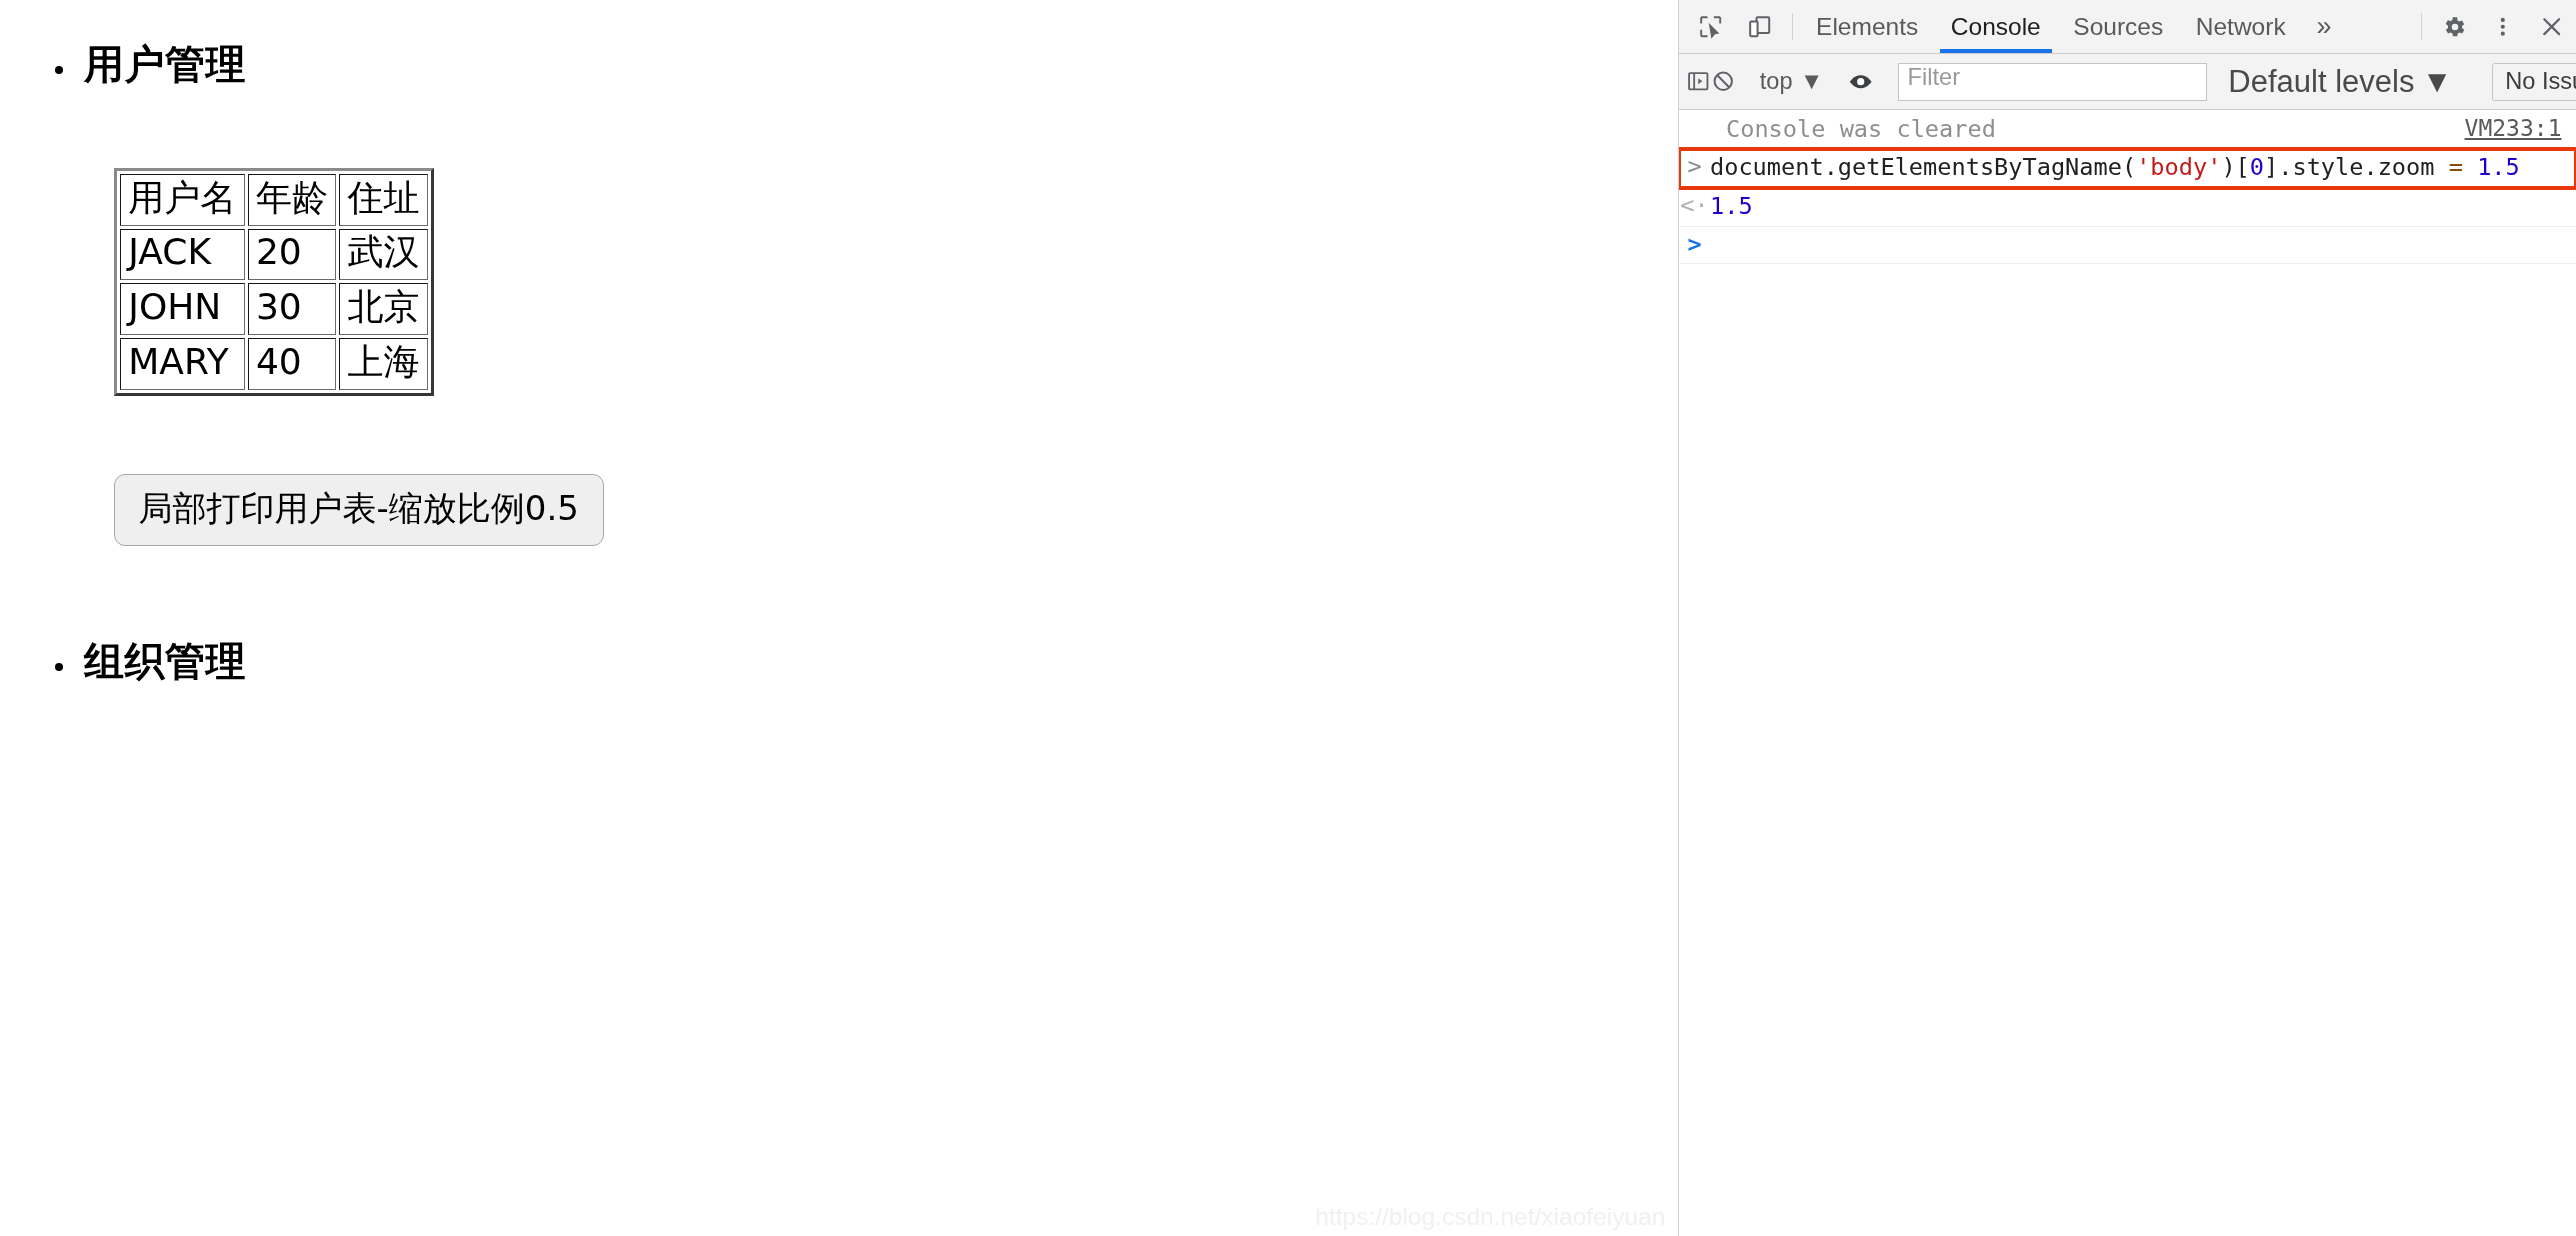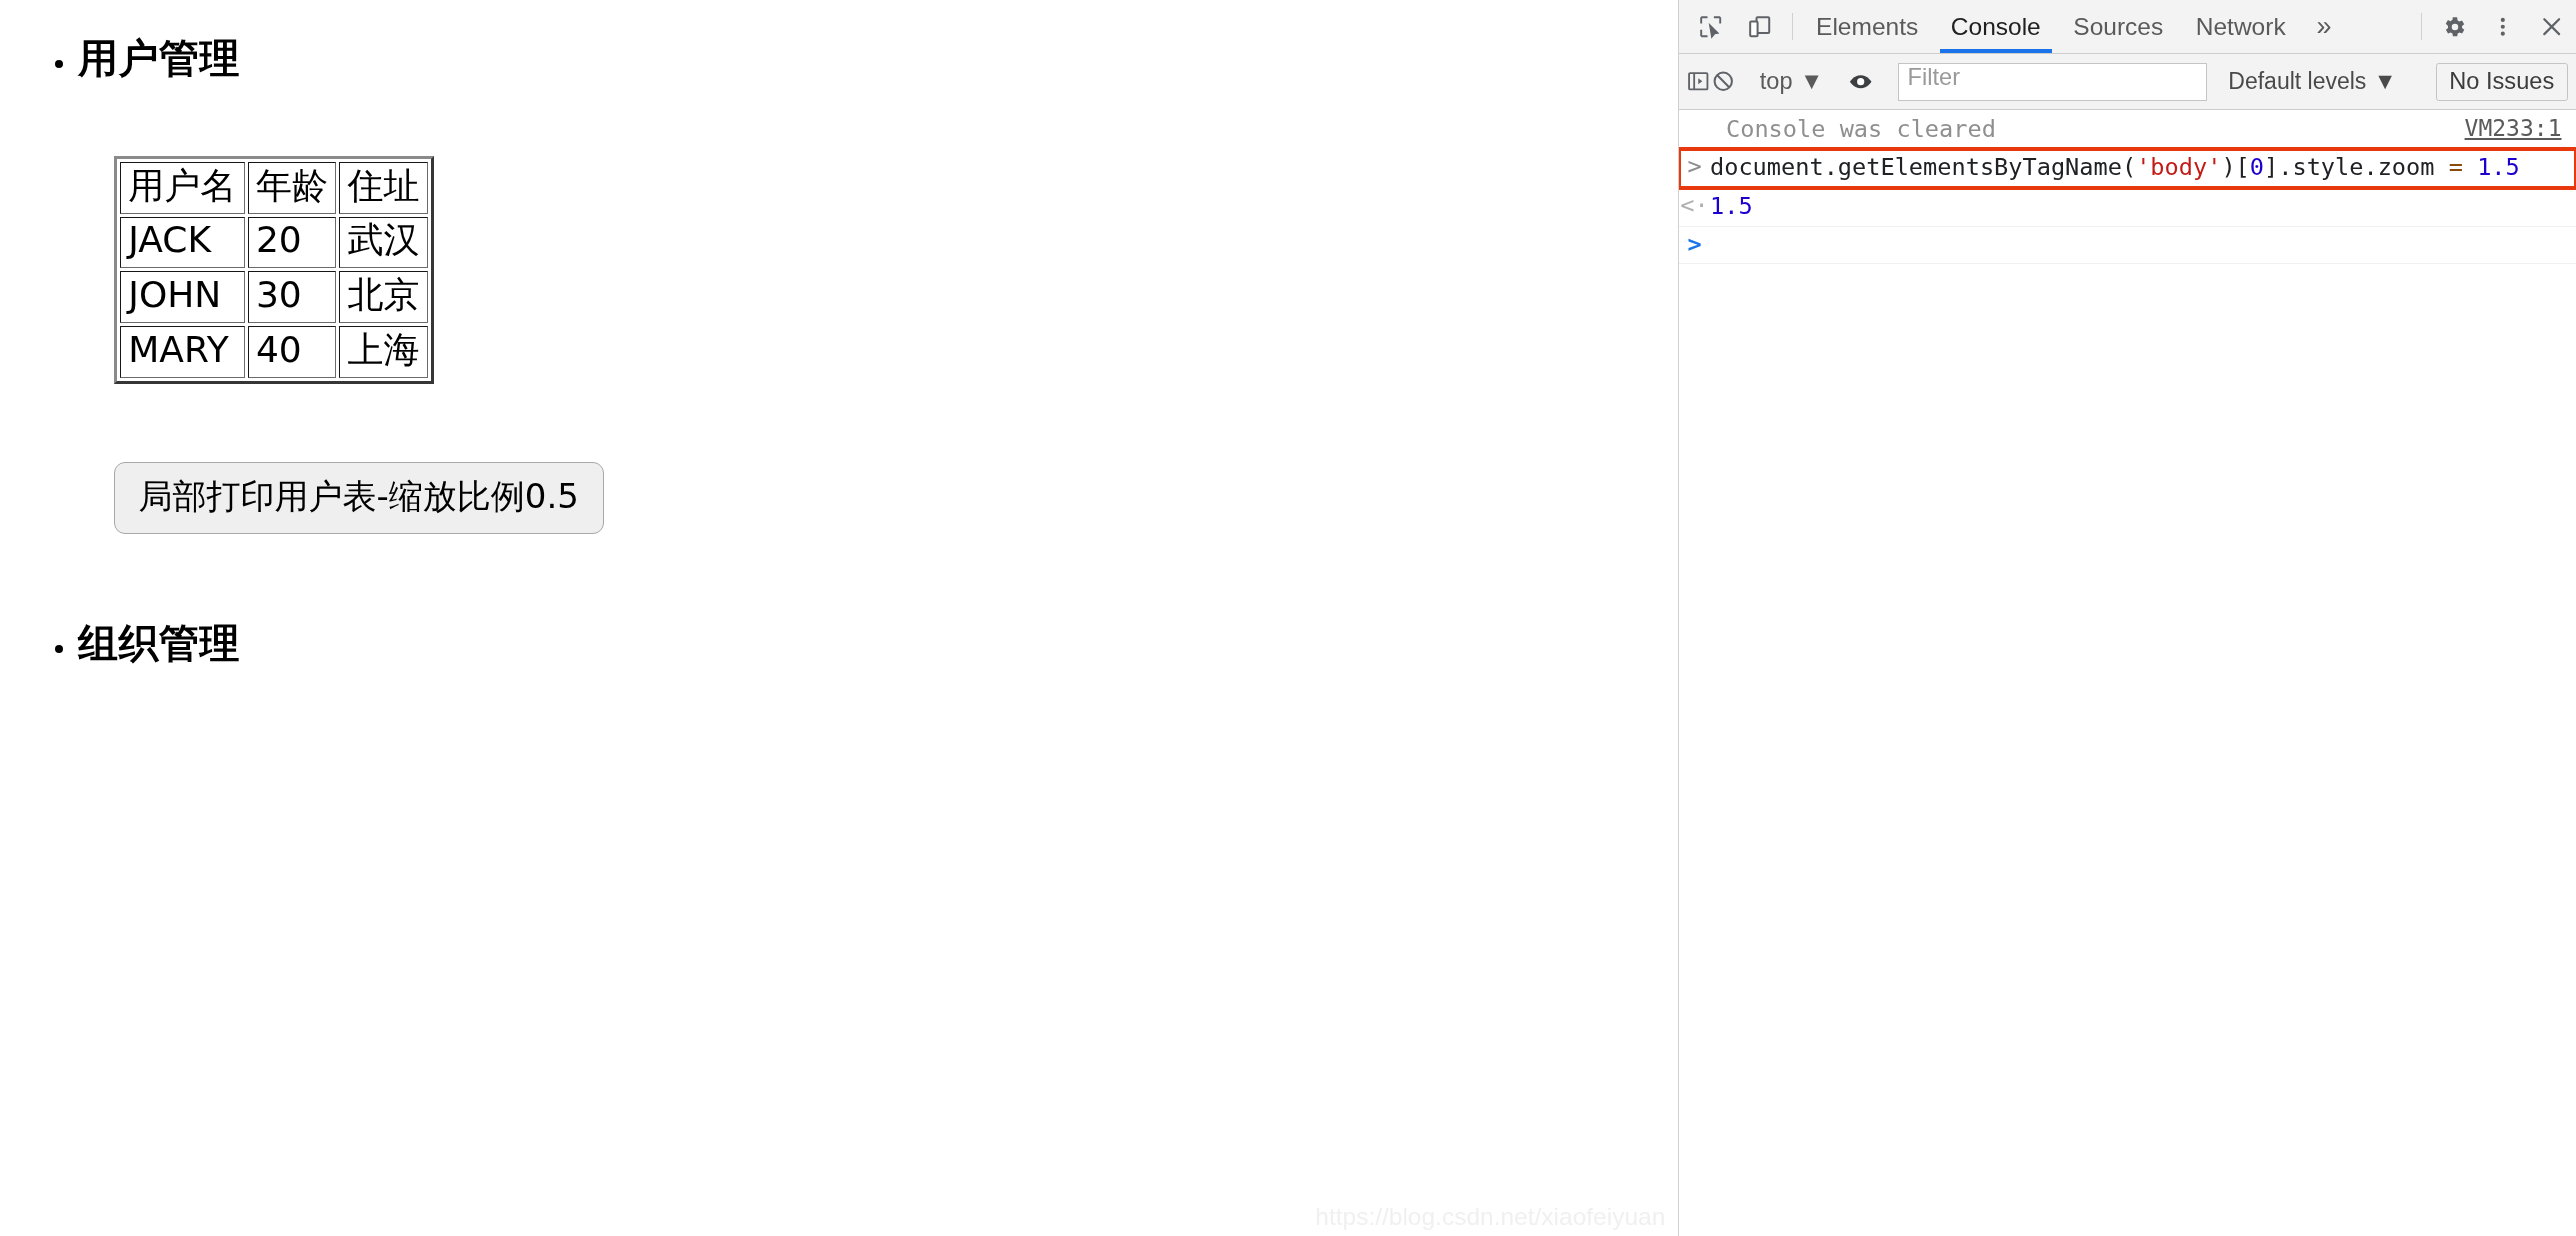--- a/index.html
+++ b/index.html
@@ -45,21 +45,21 @@
     padding: 0;
   }
   ul.section-list > li::marker {
     font-size: 27px;
   }
 
   h3.section-title {
     font-size: 40px;
     font-weight: bold;
     line-height: 1.1;
-    margin: 0;
+    margin: 6px;
     padding: 0;
     color: #000;
     font-family: "DejaVu Sans", "Liberation Sans", sans-serif;
     letter-spacing: 0.5px;
   }
 
   .block-gap-1 { height: 76px; }
   .block-gap-2 { height: 78px; }
   .block-gap-3 { height: 87px; }
   .block-gap-4 { height: 80px; }
@@ -219,21 +219,21 @@
     color: #9a9a9a;
     font-family: "Liberation Sans", sans-serif;
     display: flex;
     cursor: text;
   }
   .dt-levels {
     display: flex;
     align-items: flex-start;
     gap: 7.3px;
     padding: 0 12.7px;
-    font-size: 23px;
+    font-size: 31px;
     color: #4a4a4a;
     cursor: pointer;
     white-space: nowrap;
   }
   .dt-issues {
     height: 38px;
     padding: 0 12.7px;
     border: 0.9px solid #c4c4c4;
     background: #f3f3f3;
     border-radius: 2.7px;

